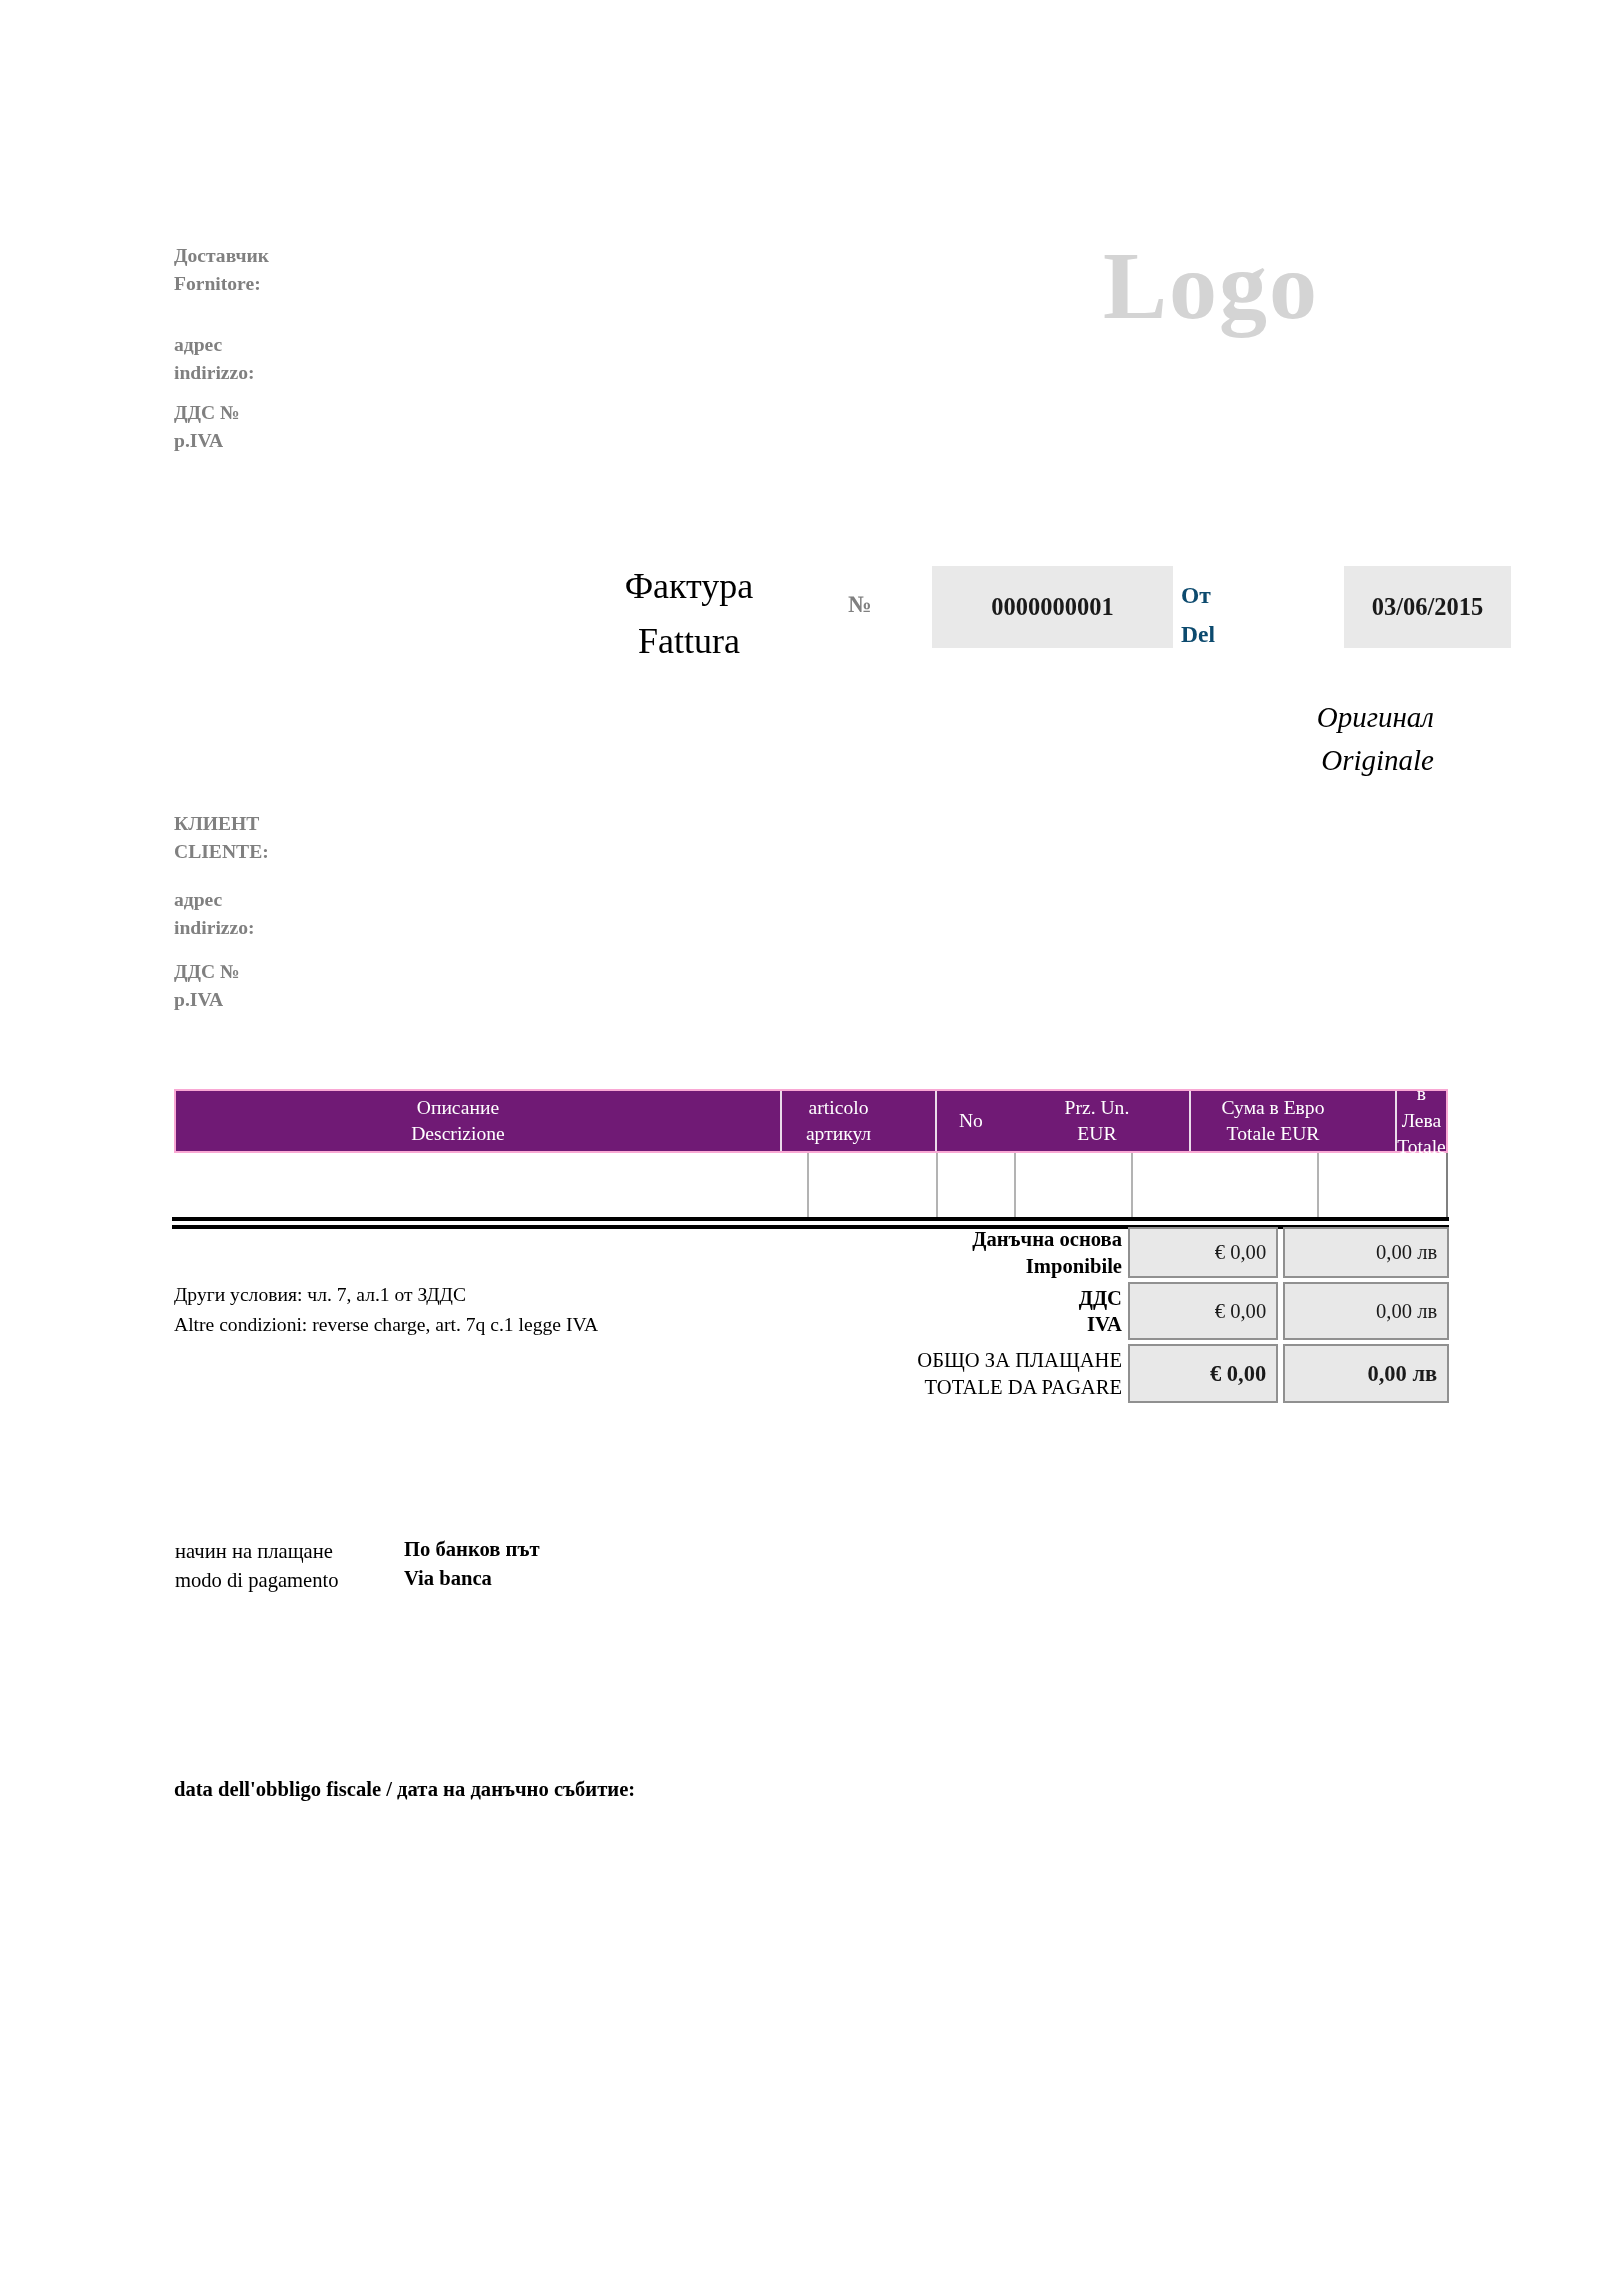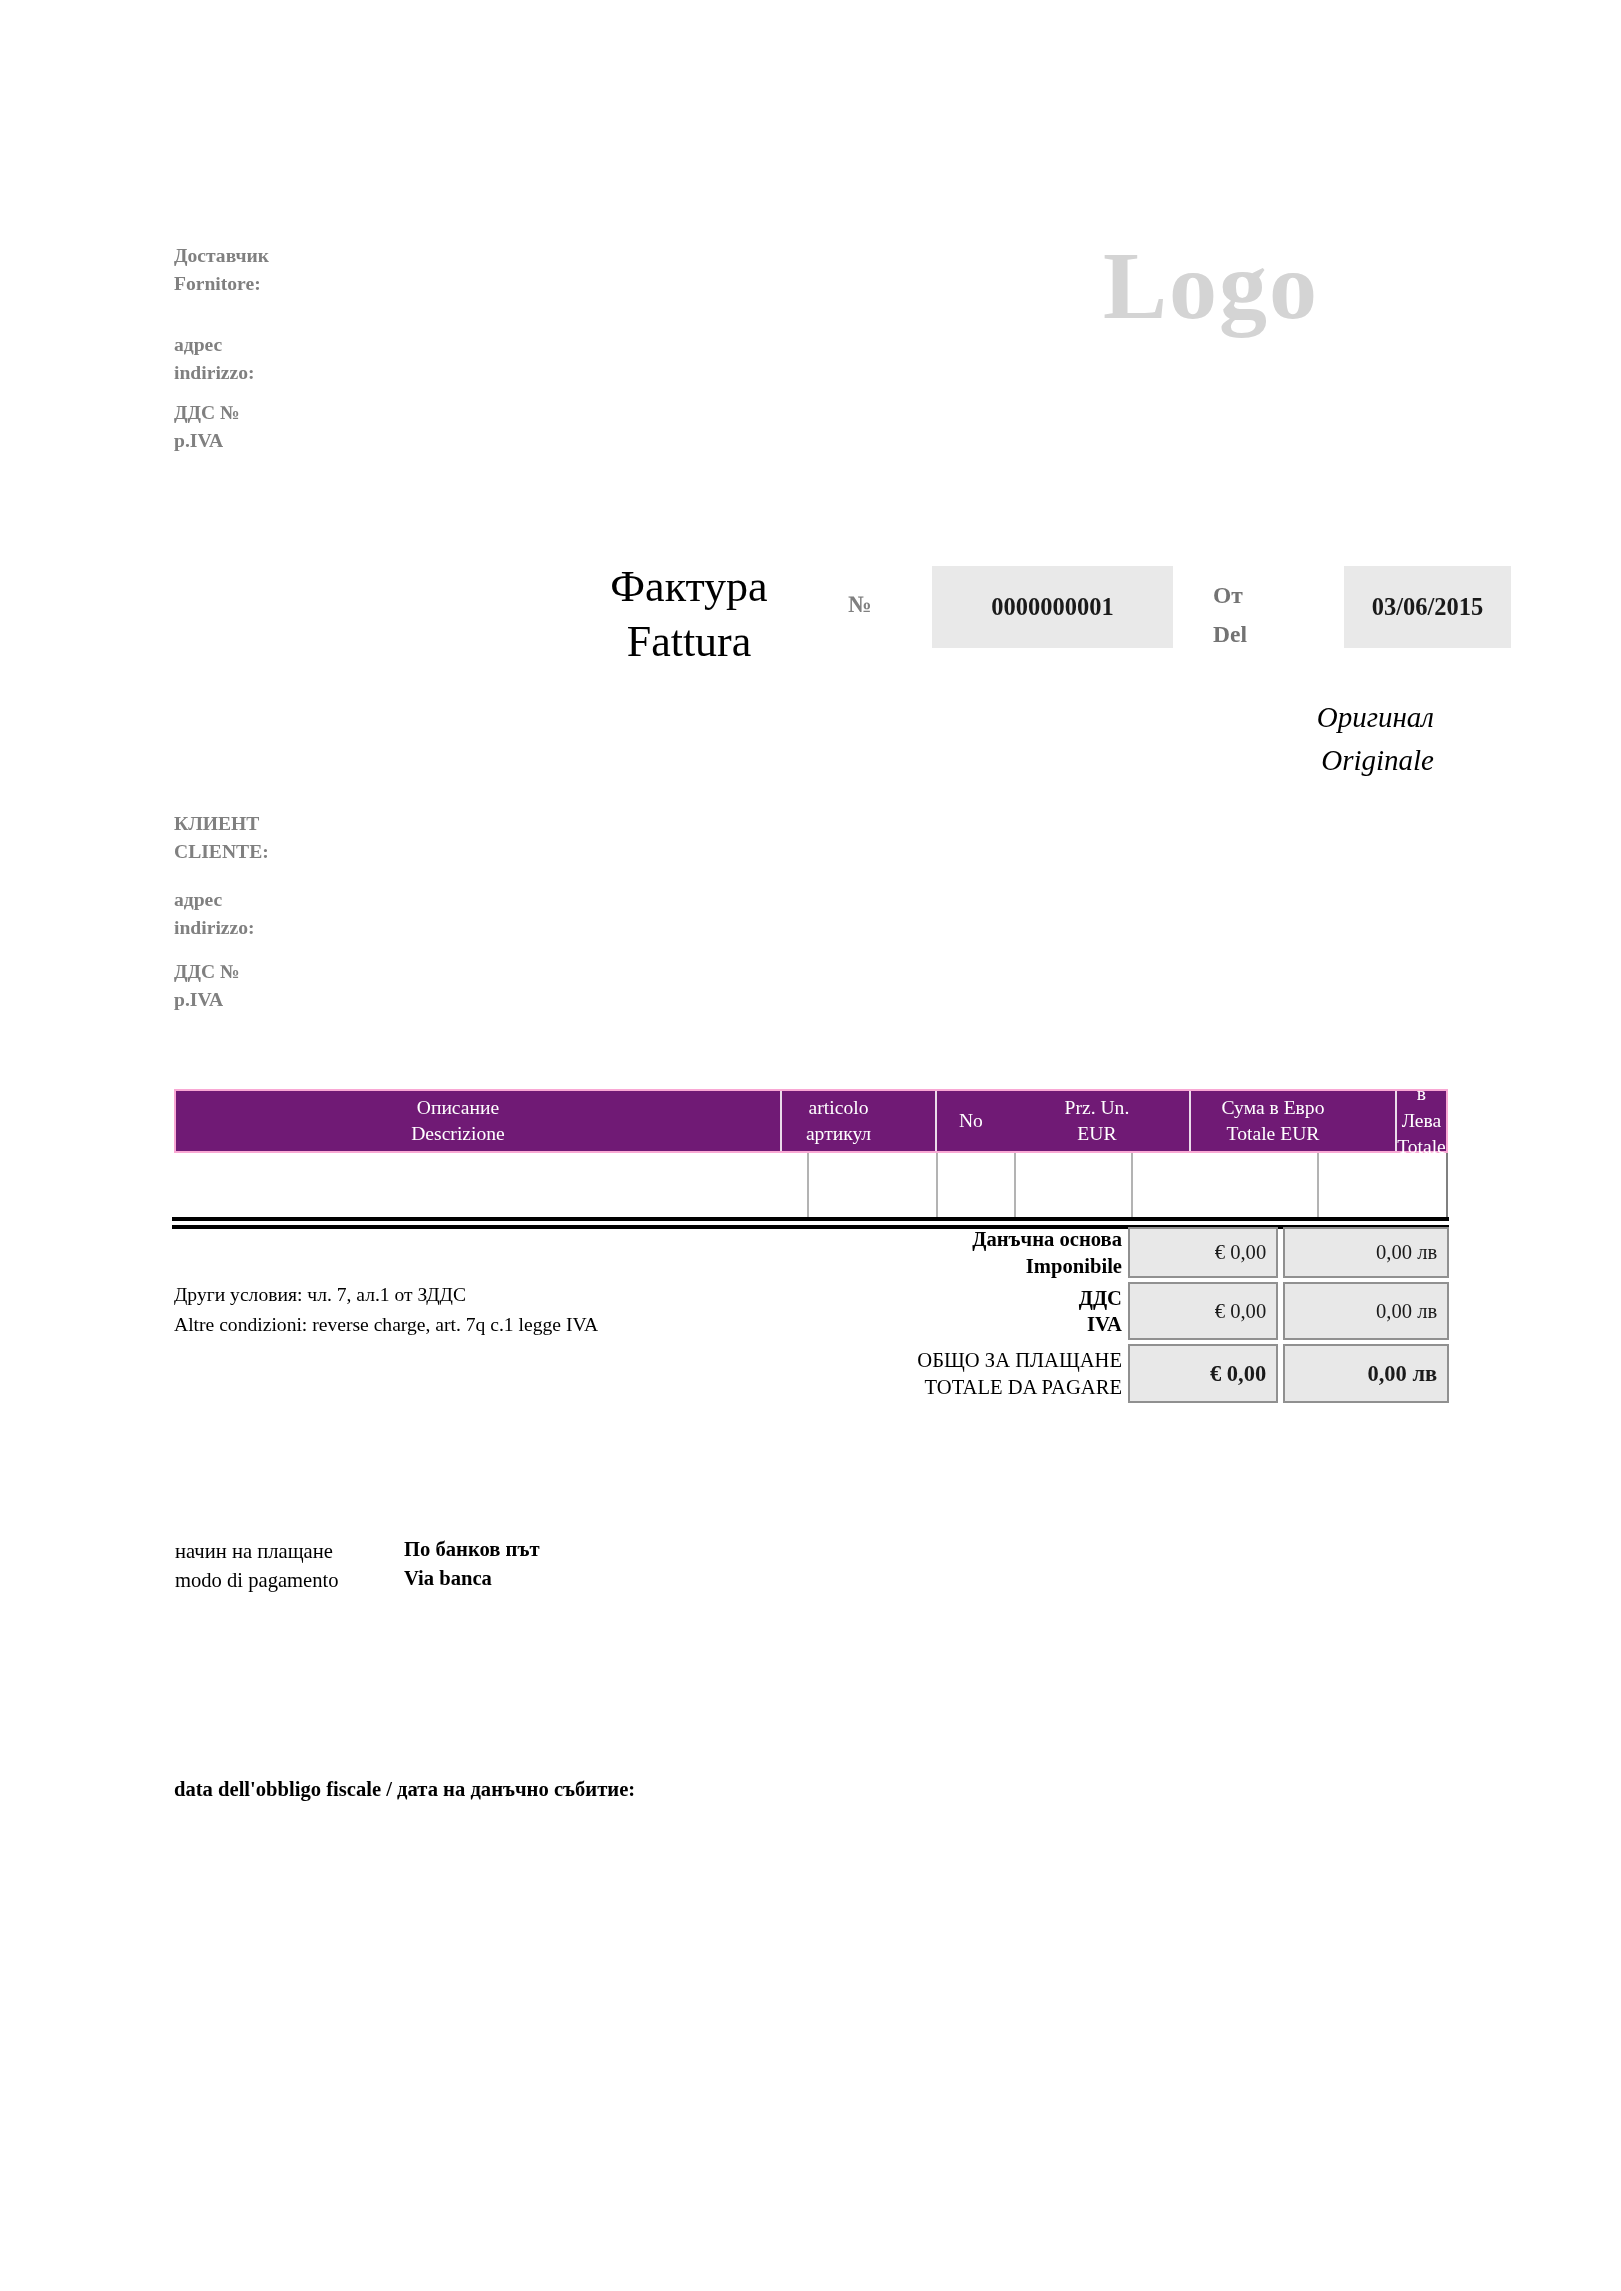--- a/index.html
+++ b/index.html
@@ -22,38 +22,38 @@
   .cli-vat {left:174px;top:958px;}
 
   .logo{
     position:absolute;left:1103px;top:238px;
     font-size:96px;line-height:1;font-weight:bold;
     color:#d4d4d4;letter-spacing:2px;
   }
 
   .doc-title{
     position:absolute;left:542px;top:559px;width:294px;
-    text-align:center;font-size:44px;line-height:55px;color:#000;
+    text-align:center;font-size:36px;line-height:55px;color:#000;
   }
   .doc-title .ln{display:block;}
   .num-label{
     position:absolute;left:848px;top:591px;
     color:#808080;font-weight:bold;font-size:23.5px;
   }
   .field-box{
     position:absolute;top:566px;height:82px;
     background:#e9e9e9;
     display:flex;align-items:center;justify-content:center;
     font-weight:bold;font-size:24.5px;color:#1a1a1a;
   }
   .num-box{left:932px;width:241px;}
   .date-box{left:1344px;width:167px;}
   .date-label{
     position:absolute;left:1181px;top:576px;
-    color:#737373;font-weight:bold;font-size:23.5px;line-height:39px;margin-left:32px;
+    color:#0c4a6e;font-weight:bold;font-size:23.5px;line-height:39px;
   }
   .date-label .ln{display:block;}
 
   .original{
     position:absolute;top:696px;right:187px;
     font-style:italic;font-size:29px;line-height:43px;text-align:right;color:#000;
   }
   .original .ln{display:block;}
 
   

